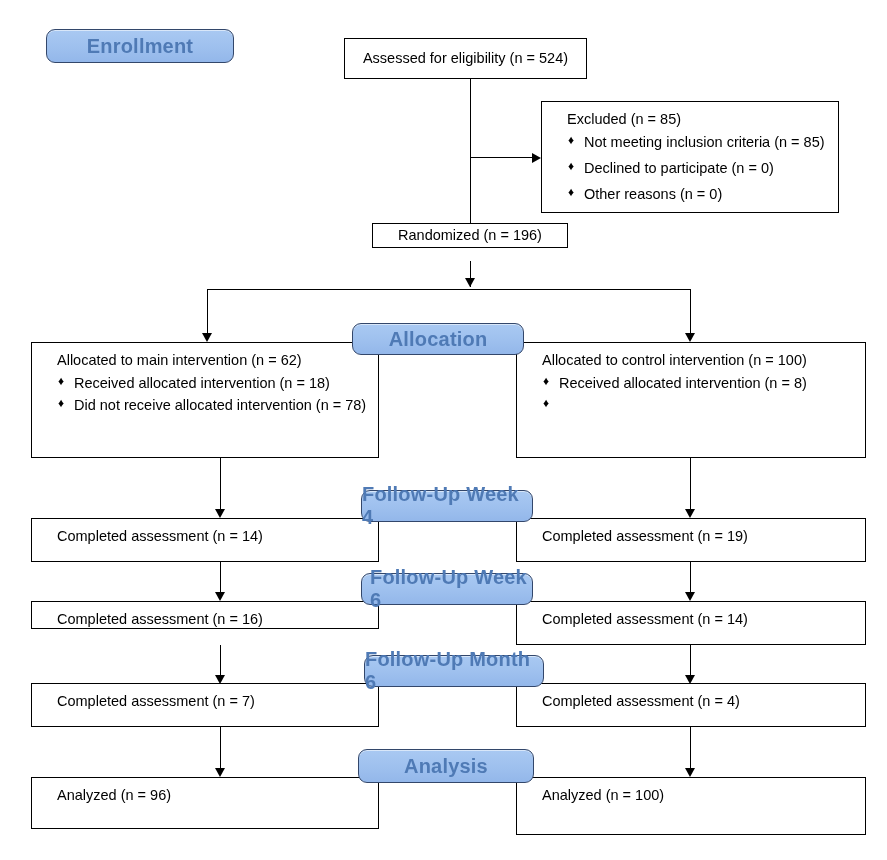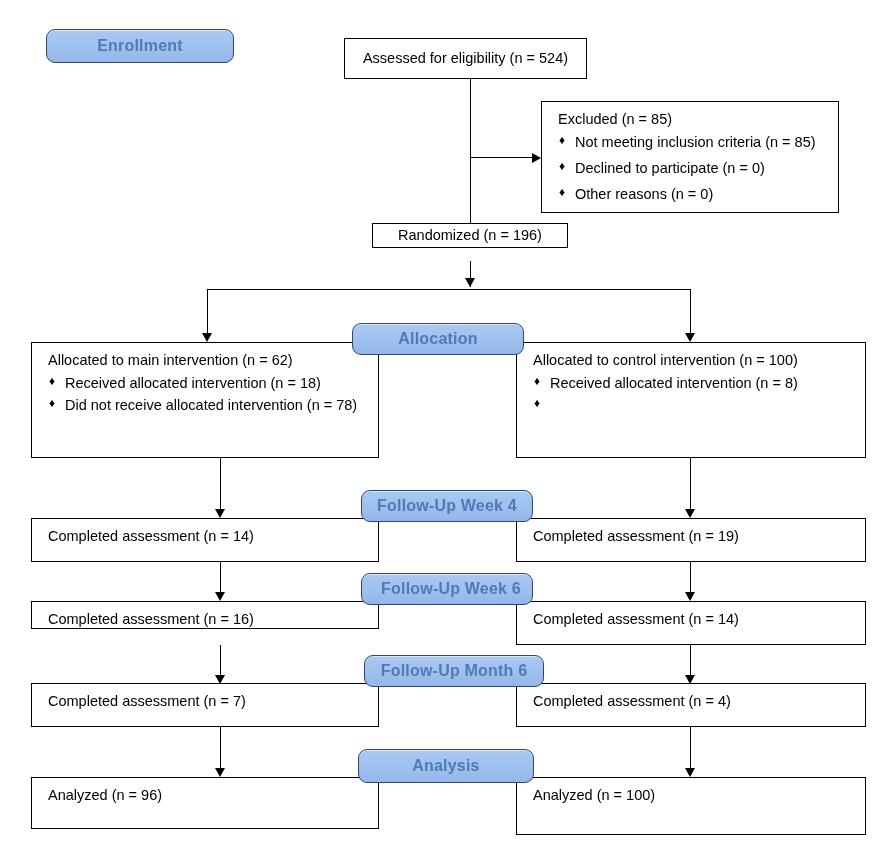--- a/index.html
+++ b/index.html
@@ -20,21 +20,21 @@
   }
   
   .box {
     position: absolute;
     box-sizing: border-box;
     border: 1px solid #000000;
     background: #ffffff;
     color: #000000;
     font-size: 14.5px;
     line-height: 1.45;
-    padding: 7px 10px 7px 16px;
+    padding: 7px 10px 7px 25px;
   }
   .box .title {
     display: block;
     white-space: nowrap;
   }
   .box.center-text {
     display: flex;
     align-items: center;
     justify-content: center;
     padding: 0;
@@ -61,21 +61,21 @@
 
   
   .pill {
     position: absolute;
     box-sizing: border-box;
     border: 1px solid #33476b;
     border-radius: 9px;
     background: linear-gradient(to bottom, #a9c9f2 0%, #9ec0ee 55%, #93b7ea 100%);
     color: #4f7ab5;
     font-weight: bold;
-    font-size: 16px;
+    font-size: 20px;
     display: flex;
     align-items: center;
     justify-content: center;
     letter-spacing: .2px;
     z-index: 5;
     box-shadow: 0 1px 0 rgba(255,255,255,.55) inset;
   }
 
   
   .vline, .hline {

